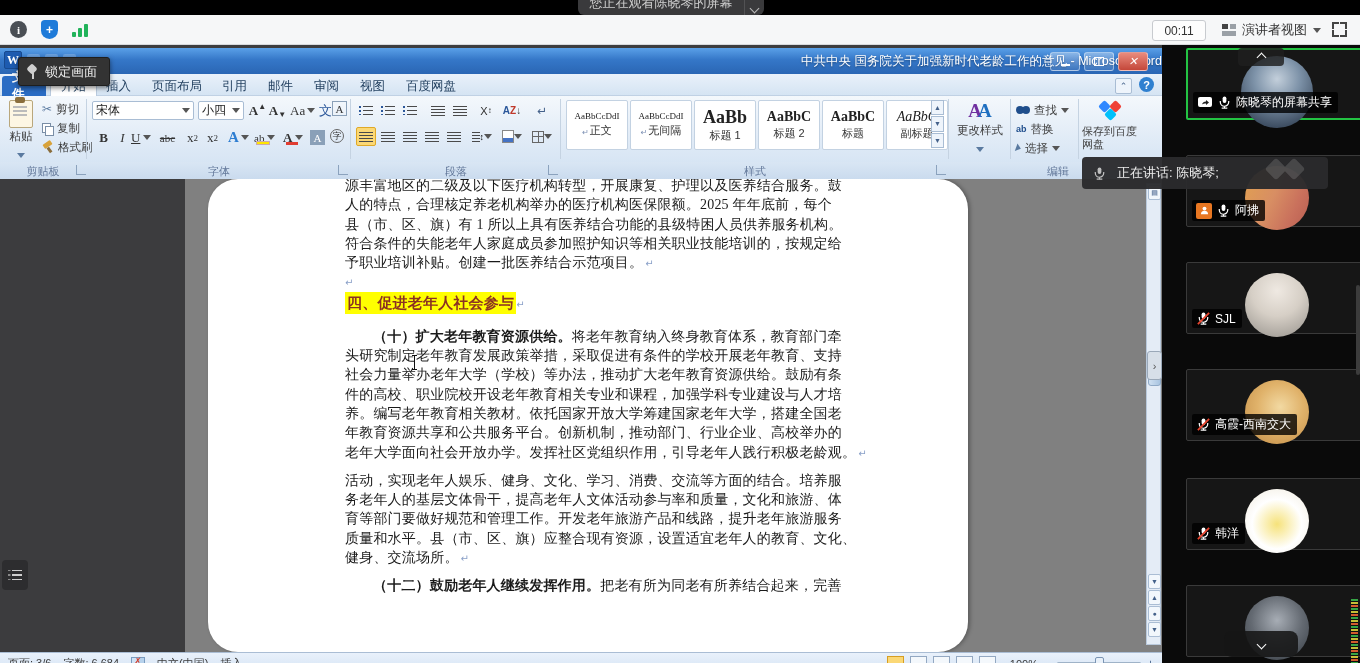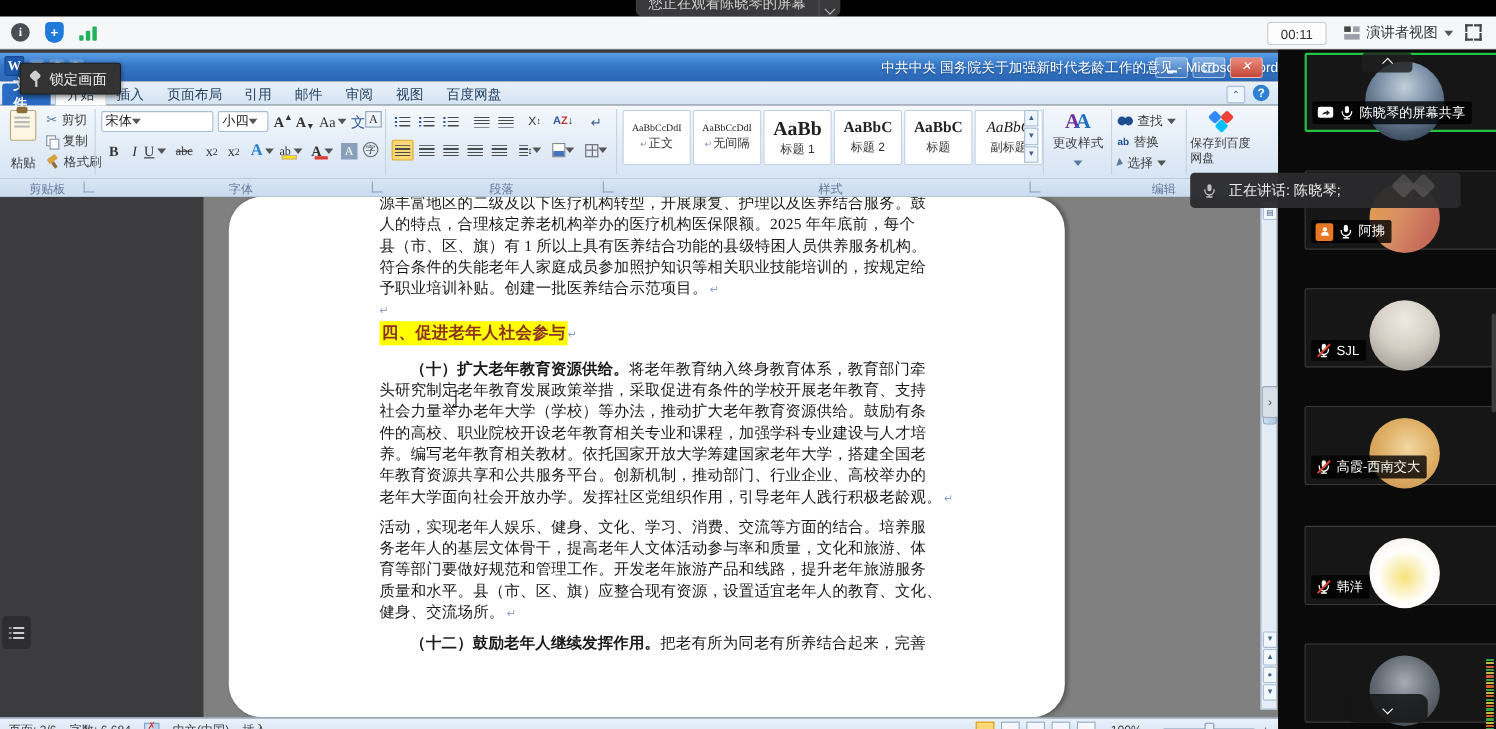--- a/index.html
+++ b/index.html
@@ -84,21 +84,21 @@
   .ic-clip::after{content:"";position:absolute;left:3px;top:5px;width:14px;height:2px;box-shadow:0 0 #999,0 4px #bbb,0 8px #bbb;background:#bbb;}
   .ic-cut{color:#5a7aa0;font-size:12px;line-height:1;}
   .ic-copy{width:11px;height:11px;position:relative;}
   .ic-copy::before,.ic-copy::after{content:"";position:absolute;width:7px;height:8px;border:1px solid #7a8ea6;background:#fff;}
   .ic-copy::before{left:0;top:0;} .ic-copy::after{left:3px;top:3px;}
   .ic-brush{width:12px;height:12px;position:relative;}
   .ic-brush::before{content:"";position:absolute;left:1px;top:1px;width:9px;height:5px;background:#d8a23a;transform:rotate(-35deg);border-radius:1px;}
   .ic-brush::after{content:"";position:absolute;left:6px;top:6px;width:3px;height:6px;background:#8a6d3b;transform:rotate(-35deg);}
 
   .combo{position:absolute;height:19px;background:#fff;border:1px solid #a9bdd4;border-radius:2px;display:flex;align-items:center;
-       font-size:12px;color:#222;padding:0 3px;box-sizing:border-box;justify-content:flex-start;}
+       font-size:12px;color:#222;padding:0 3px;box-sizing:border-box;justify-content:space-between;}
   .fbtn{position:absolute;height:19px;min-width:19px;display:flex;align-items:center;justify-content:center;
        font-family:"Liberation Serif",serif;font-size:13px;color:#333;}
   .fbtn .sub{font-size:9px;}
   .bar-red{position:absolute;left:3px;bottom:2px;width:12px;height:3px;background:#e03c31;}
   .bar-yel{position:absolute;left:2px;bottom:2px;width:14px;height:4px;background:#ffe600;border:1px solid #caa;box-sizing:border-box;}
   .il{width:14px;height:11px;background:
        repeating-linear-gradient(180deg,#4a4a4a 0 1px,transparent 1px 4px) 4px 1px/10px 9px no-repeat,
        repeating-linear-gradient(180deg,#2b579a 0 2px,transparent 2px 4px) 0 1px/2px 9px no-repeat;}
   .il.plain{background:repeating-linear-gradient(180deg,#4a4a4a 0 1px,transparent 1px 3px) 0 1px/14px 10px no-repeat;}
   .pbtn{position:absolute;width:20px;height:19px;display:flex;align-items:center;justify-content:center;border-radius:2px;}
@@ -270,21 +270,21 @@
       <div class="rtab" style="left:350px">视图</div>
       <div class="rtab" style="left:396px">百度网盘</div>
       <div class="rib-min">⌃</div>
       <div class="rib-help">?</div>
     </div>
 
     <div class="abs ribbon">
 
       <div class="abs" style="left:4px;top:4px;width:34px;text-align:center">
         <div class="ic-clip" style="margin:0 auto"></div>
-        <div class="rbtn-lbl" style="margin-top:13px">粘贴</div>
+        <div class="rbtn-lbl" style="margin-top:1px">粘贴</div>
         <span class="caret-dn" style="border-top-color:#5a7aa0"></span>
       </div>
       <div class="smallbtn" style="left:42px;top:4px">
           <span class="ic-cut">✂</span>
           <span class="rbtn-lbl">剪切</span>
         </div>
       <div class="smallbtn" style="left:42px;top:23px">
           <span class="ic-copy"></span>
           <span class="rbtn-lbl">复制</span>
         </div>

